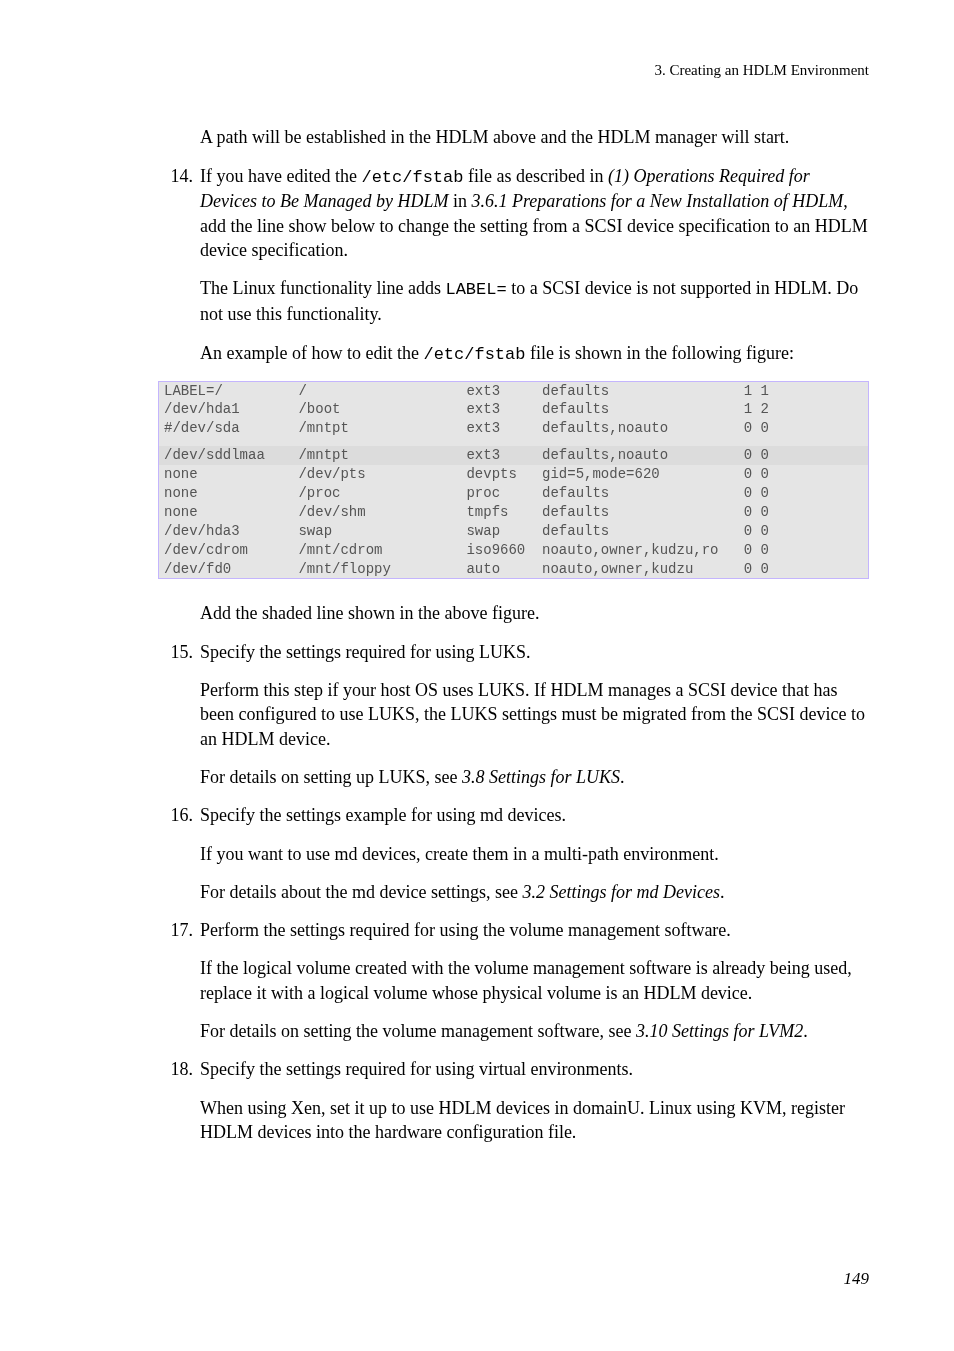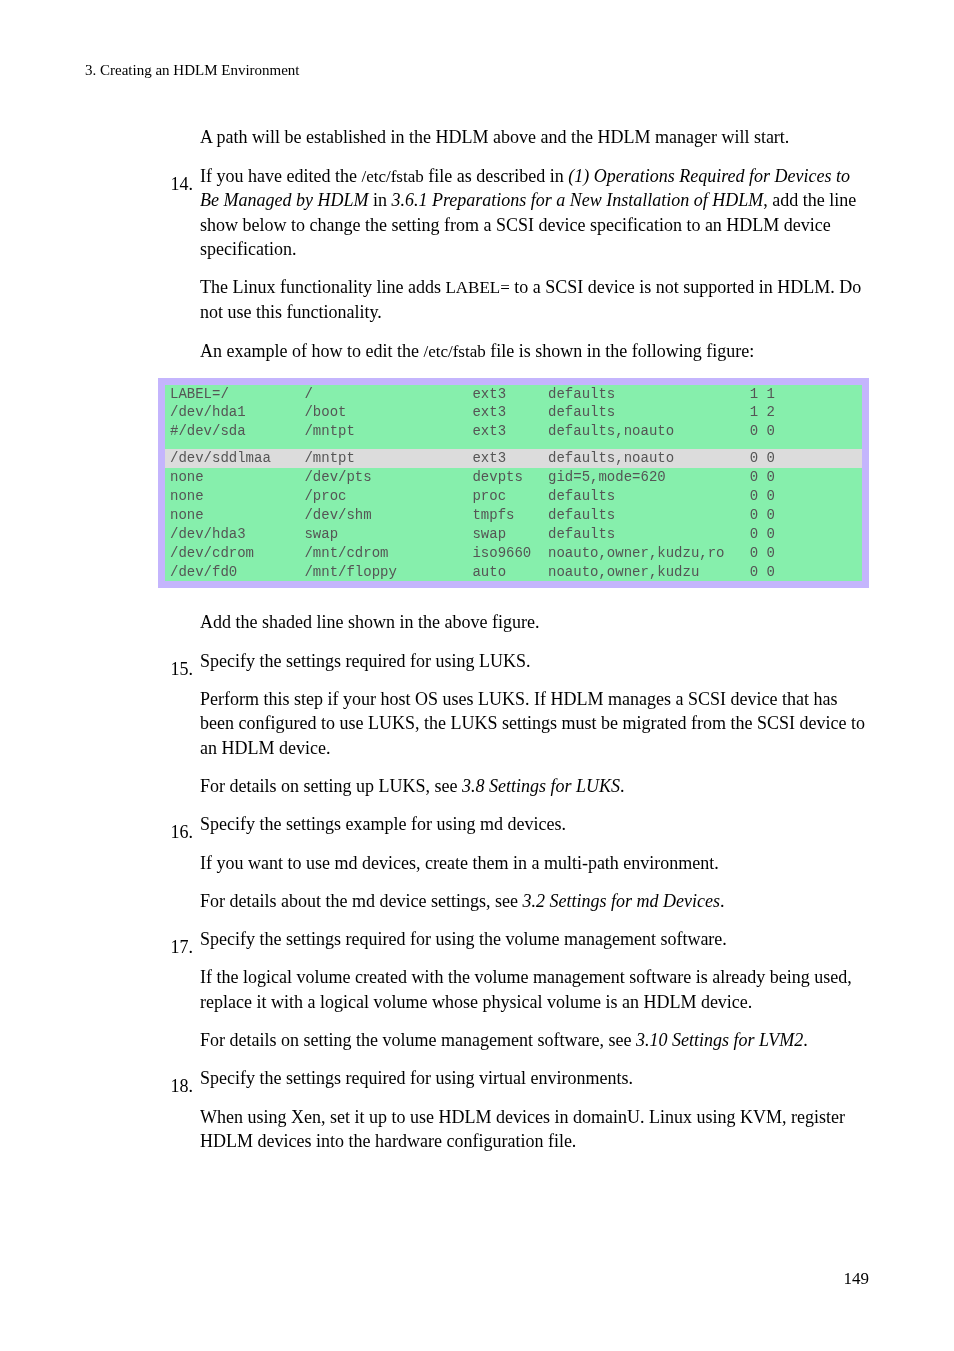--- a/index.html
+++ b/index.html
@@ -8,76 +8,76 @@
       background: #fff;
       color: #000;
       width: 954px;
       height: 1351px;
       position: relative;
       padding: 60px 85px 60px 85px;
       font-size: 18px;
       line-height: 1.35;
     }
     .header-chapter {
-      text-align: left;
+      text-align: right;
       font-size: 15px;
       margin-bottom: 45px;
     }
     .para {
       margin-left: 115px;
       margin-bottom: 14px;
     }
     .numbered {
       margin-left: 73px;
       margin-bottom: 14px;
       position: relative;
     }
     .numbered .num {
       position: absolute;
       left: 0;
       top: 0;
       width: 35px;
       text-align: right;
-      margin-top: 8px;
     }
     .numbered .body {
       margin-left: 42px;
     }
     .mono {
-      font-family: Liberation Serif, serif;
+      font-family: Liberation Mono, monospace;
       font-size: 17px;
     }
     .italic {
       font-style: italic;
     }
     .fstab-table {
       font-family: "Courier New", Courier, monospace;
       font-size: 14px;
       color: #555;
-      border: 7px solid #c4b5fd;
+      border: 1px solid #c4b5fd;
       width: calc(100% - 73px);
       margin-left: 73px;
       margin-bottom: 22px;
       margin-top: 4px;
       line-height: 1.35;
       white-space: pre;
-      background: #86efac;
+      background: #e5e5e5;
     }
     .fstab-row {
       padding: 0 5px;
     }
     .fstab-shaded {
       background: #dcdcdc;
       margin-top: 8px;
     }
     .page-num {
       position: absolute;
       right: 85px;
       bottom: 60px;
       font-size: 17px;
+      font-style: italic;
     }
     .inline-group { display: inline; }
   </style>
 </head>
 <body>
 
 <div class="header-chapter">3.  Creating an HDLM Environment</div>
 
 <div class="para">A path will be established in the HDLM above and the HDLM manager will start.</div>
 
@@ -115,21 +115,21 @@
   <span class="num">16.</span>
   <div class="body">Specify the settings example for using md devices.</div>
 </div>
 <div class="para">If you want to use md devices, create them in a multi-path environment.</div>
 <div class="para">
   <span>For details about the md device settings, see </span><span class="italic">3.2  Settings for md Devices</span><span>.</span>
 </div>
 
 <div class="numbered">
   <span class="num">17.</span>
-  <div class="body">Specify the settings required for using the volume management software.</div>
+  <div class="body">Perform the settings required for using the volume management software.</div>
 </div>
 <div class="para">If the logical volume created with the volume management software is already being used, replace it with a logical volume whose physical volume is an HDLM device.</div>
 <div class="para">
   <span>For details on setting the volume management software, see </span><span class="italic">3.10  Settings for LVM2</span><span>.</span>
 </div>
 
 <div class="numbered">
   <span class="num">18.</span>
   <div class="body">Specify the settings required for using virtual environments.</div>
 </div>

